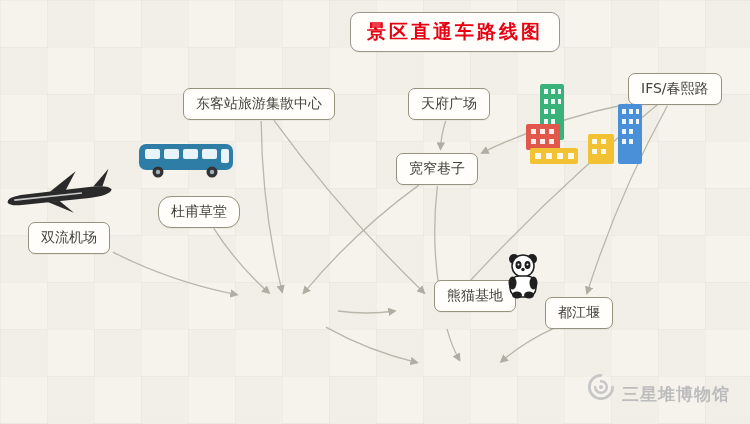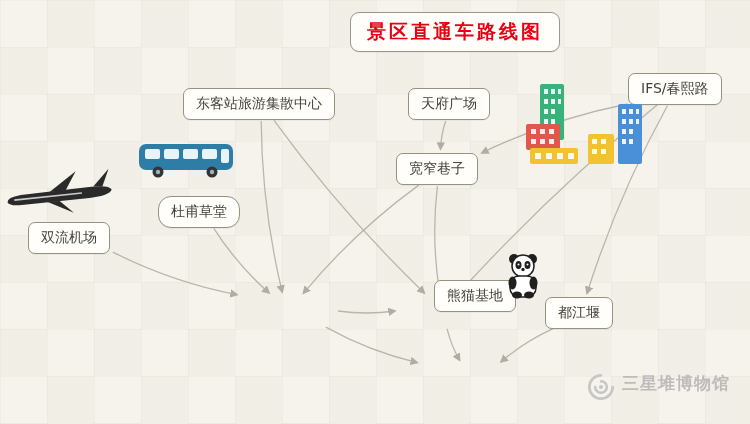--- a/index.html
+++ b/index.html
@@ -38,21 +38,21 @@
     border-radius:9px;padding:7px 14px;font-size:15px;font-weight:600;}
   .n-museum .star{color:#2fae6e;margin-right:6px;font-size:15px;}
   #edges{position:absolute;left:0;top:0;pointer-events:none;}
   .edge{fill:none;stroke:#b3b0a4;stroke-width:1.3;opacity:0.9;}
   .icon{position:absolute;}
   .ic-plane{left:4px;top:170px;transform:rotate(-6deg);}
   .ic-bus{left:136px;top:140px;}
   .ic-city{left:526px;top:82px;}
   .ic-panda{left:502px;top:252px;}
   .watermark{
-    position:absolute;left:586px;top:372px;display:flex;align-items:flex-start;gap:6px;
+    position:absolute;left:586px;top:372px;display:flex;align-items:flex-end;gap:6px;
     color:#bcbcbc;font-size:17px;font-weight:bold;letter-spacing:1px;
   }
 </style>
 </head>
 <body>
 
 <div class="stage">
 
   <svg id="edges" width="750" height="424">
     <defs>

